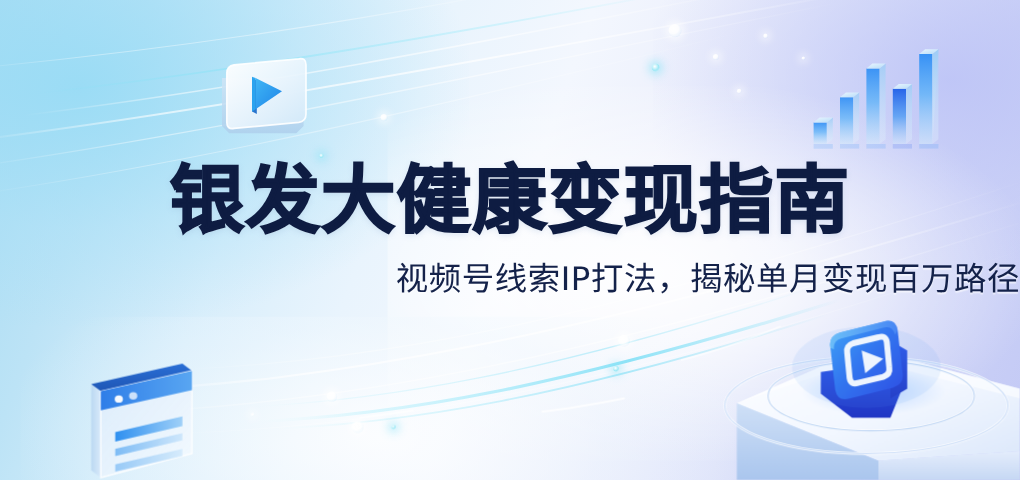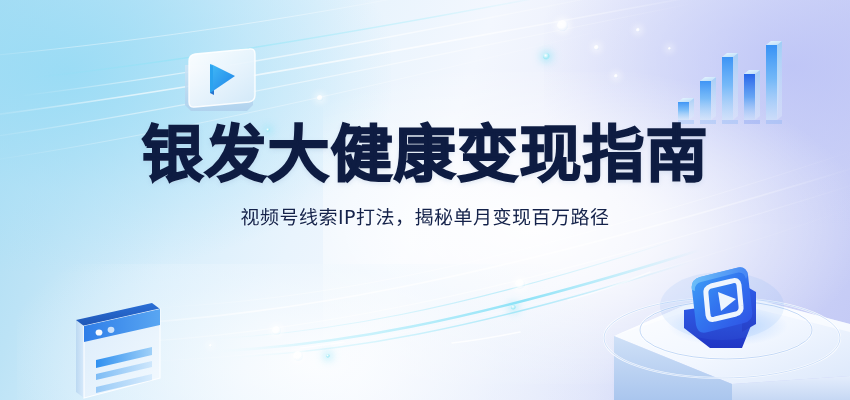--- a/index.html
+++ b/index.html
@@ -157,38 +157,39 @@
     text-align: center;
     pointer-events: none;
   }
   .title {
     font-family: "DejaVu Sans", "Liberation Sans", sans-serif;
     font-size: 62px;
     line-height: 1.06;
     font-weight: 700;
     letter-spacing: 1px;
     color: #0e1c42;
-    margin: 0;
+    margin: 12px;
     -webkit-text-stroke: 1.6px #0e1c42;
     text-shadow:
       0 1px 0 rgba(255,255,255,0.55),
       1px 0 0 rgba(255,255,255,0.30),
       0 2px 5px rgba(140,170,205,0.30);
     white-space: nowrap;
   }
   .subtitle {
     font-family: "DejaVu Sans", "Liberation Sans", sans-serif;
-    font-size: 19px;
+    font-size: 27px;
     line-height: 1.2;
     font-weight: 500;
     letter-spacing: 0.5px;
     color: #14224a;
     margin: 18px 0 0 0;
     white-space: nowrap;
     text-shadow: 0 1px 1px rgba(255,255,255,0.6);
+    text-align: right;
   }
 </style>
 </head>
 <body>
 
 <div class="banner">
 
   <div class="bg-base"></div>
   <div class="bg-glow-cyan"></div>
   <div class="bg-glow-violet"></div>

